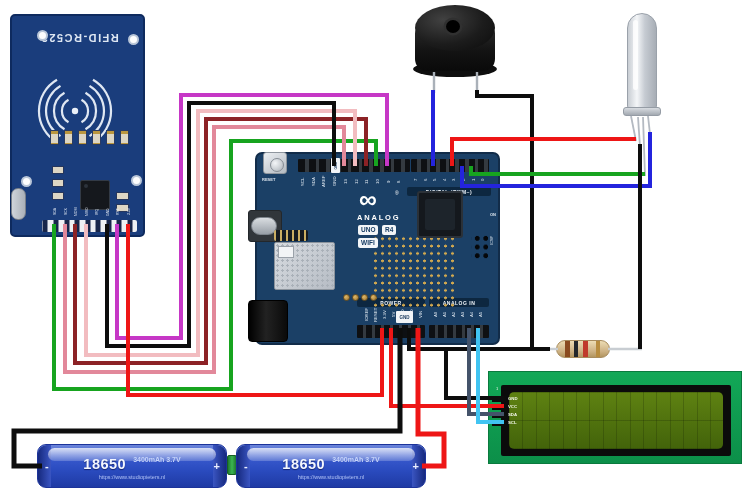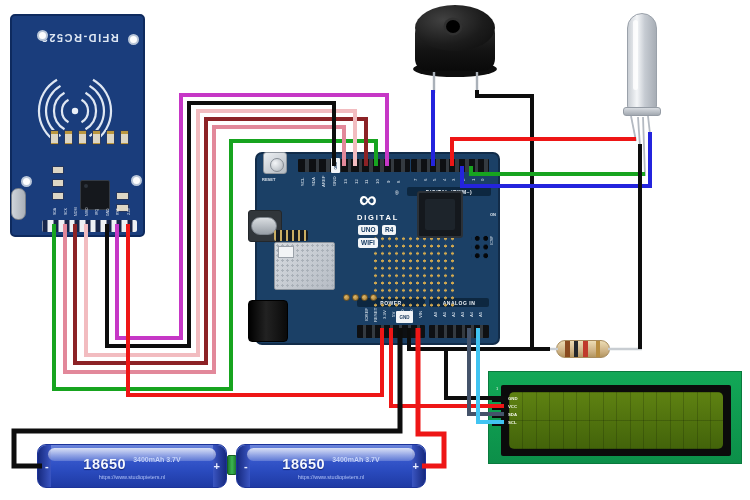--- a/index.html
+++ b/index.html
@@ -243,21 +243,21 @@
     <div class="abs mcu"></div>
     <div class="abs icsp"></div>
     <div class="abs icsp-label">ICSP</div>
     <div class="abs on-label">ON</div>
     <div class="gold-cap" style="left:86px;"></div>
     <div class="gold-cap" style="left:95px;"></div>
     <div class="gold-cap" style="left:104px;"></div>
     <div class="gold-cap" style="left:113px;"></div>
     <div class="abs logo">∞</div>
     <div class="abs logo-reg">®</div>
-    <div class="abs brand">DIGITAL</div>
+    <div class="abs brand">ANALOG</div>
     <div class="mbox" style="left:101px;top:71px;">UNO</div>
     <div class="mbox" style="left:125px;top:71px;">R4</div>
     <div class="mbox" style="left:101px;top:84px;">WIFI</div>
   </div>
 
   <div class="abs buzzer">
     <div class="abs buzzer-flange"></div>
     <div class="abs buzzer-body"></div>
     <div class="abs buzzer-top"></div>
     <div class="abs buzzer-hole"></div>

